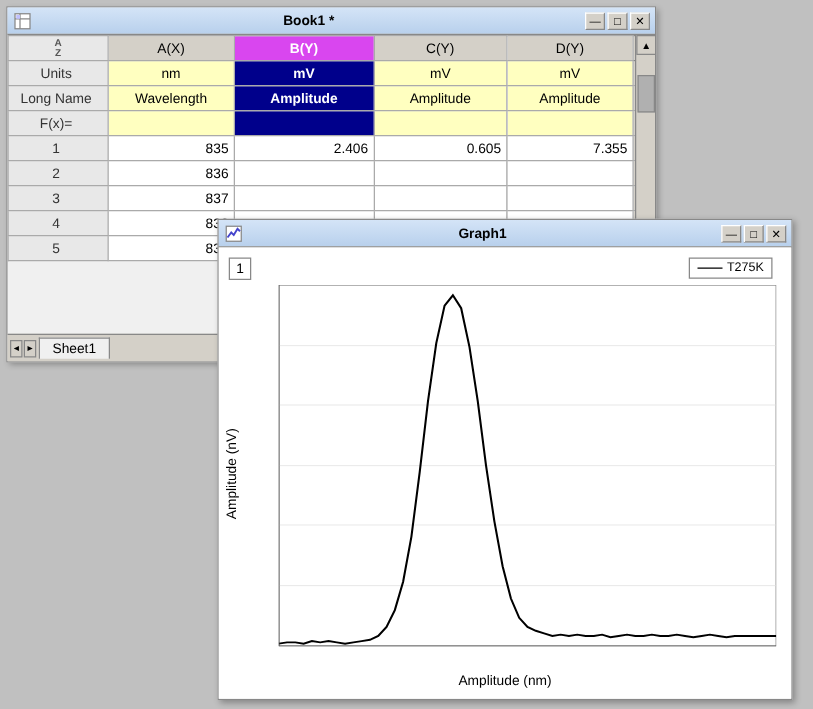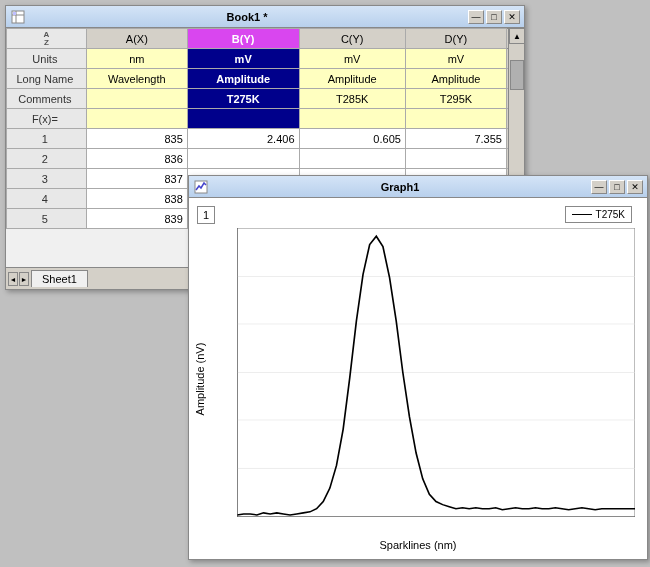--- a/index.html
+++ b/index.html
@@ -185,21 +185,21 @@
       display: flex;
       align-items: center;
       justify-content: center;
       font-size: 7px;
       cursor: pointer;
     }
 
     
     .graph-window {
       top: 175px;
-      left: 188px;
+      left: 174px;
       width: 460px;
       height: 385px;
     }
 
     .graph-content {
       background: white;
       position: relative;
       height: calc(100% - 22px);
       padding: 5px;
     }
@@ -337,28 +337,20 @@
 
       <tr>
         <td class="row-label">Long Name</td>
         <td class="cell-yellow">Wavelength</td>
         <td class="cell-blue">Amplitude</td>
         <td class="cell-yellow">Amplitude</td>
         <td class="cell-yellow">Amplitude</td>
         <td style="background:#d4d0c8;"></td>
       </tr>
 
-      <tr>
-        <td class="row-label">Comments</td>
-        <td class="cell-yellow"></td>
-        <td class="cell-blue">T275K</td>
-        <td class="cell-yellow">T285K</td>
-        <td class="cell-yellow">T295K</td>
-        <td style="background:#d4d0c8;"></td>
-      </tr>
 
       <tr>
         <td class="row-label">F(x)=</td>
         <td class="cell-yellow"></td>
         <td class="cell-blue"></td>
         <td class="cell-yellow"></td>
         <td class="cell-yellow"></td>
         <td style="background:#d4d0c8;"></td>
       </tr>
 
@@ -538,17 +530,17 @@
         348,272
         354,272
         360,272
       " fill="none" stroke="black" stroke-width="1.5"></polyline>
 
       <line x1="0" y1="280" x2="360" y2="280" stroke="#555" stroke-width="1"></line>
       <line x1="0" y1="0" x2="0" y2="280" stroke="#555" stroke-width="1"></line>
     </svg>
 
     <div style="position:absolute;bottom:8px;left:50%;transform:translateX(-50%);font-size:11px;white-space:nowrap;">
-      <span>Sparklines (nm)</span>
+      <span>Amplitude (nm)</span>
     </div>
 
   </div>
 </div>
 
 </body></html>

